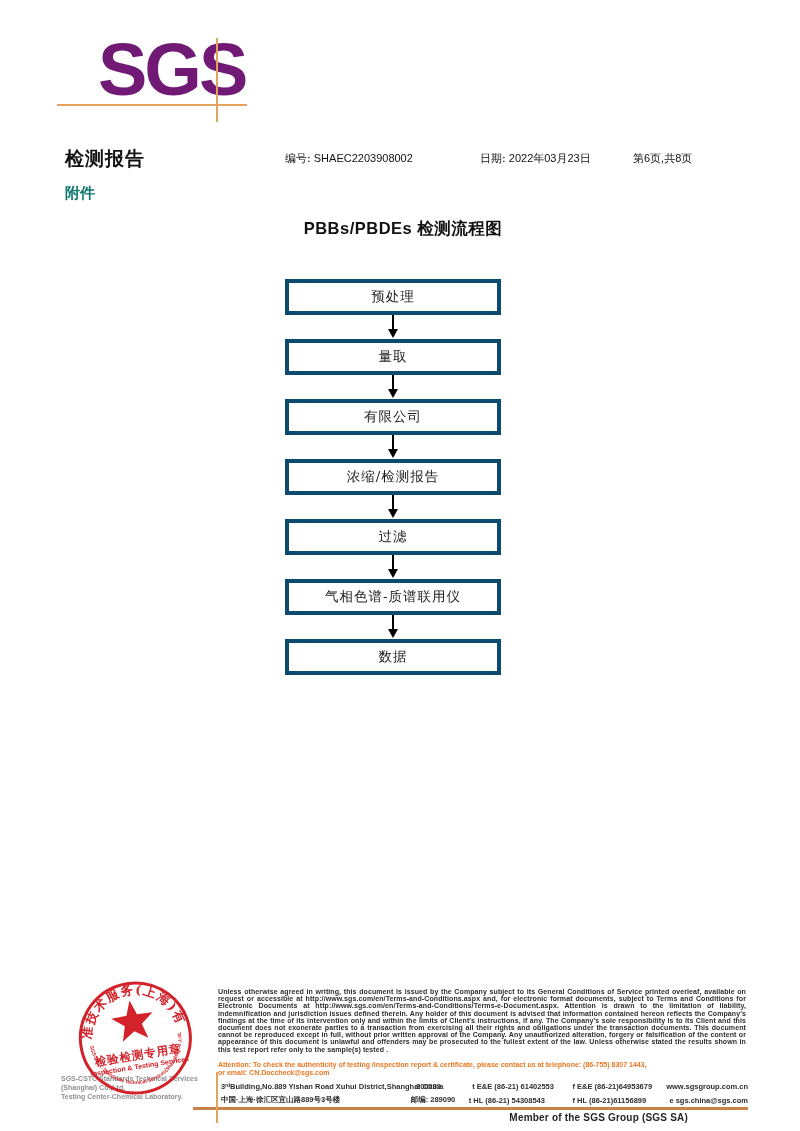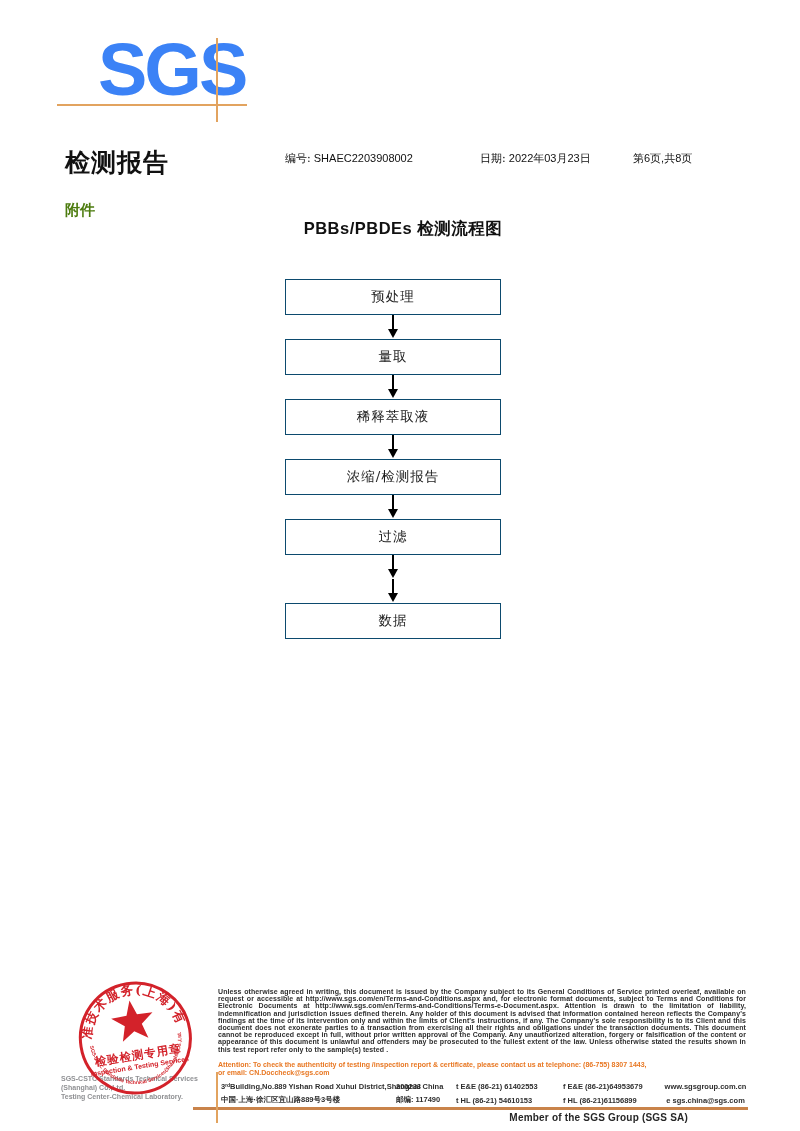--- a/index.html
+++ b/index.html
@@ -2,61 +2,61 @@
 <html><head>
 <meta charset="utf-8">
 <style>
   * { margin: 0; padding: 0; box-sizing: border-box; }
   html,body { width: 800px; height: 1131px; background: #ffffff; overflow: hidden;
     font-family: "Liberation Sans", sans-serif; }
   .page { position: relative; width: 800px; height: 1131px; background: #fff; }
 
   
   .logo-text { position: absolute; left: 98px; top: 36px; font-size: 74px; font-weight: bold;
-    color: #3b82f6; letter-spacing: -3px; line-height: 68px; font-family: "Liberation Sans", sans-serif; }
+    color: #701a75; letter-spacing: -3px; line-height: 68px; font-family: "Liberation Sans", sans-serif; }
   .logo-hline { position: absolute; left: 57px; top: 104px; width: 190px; height: 2px; background: #e2a35f; }
   .logo-vline { position: absolute; left: 216px; top: 38px; width: 2px; height: 84px; background: #e2a35f; }
 
   
-  .report-title { position: absolute; left: 65px; top: 146px; font-size: 25px; font-weight: bold;
+  .report-title { position: absolute; left: 65px; top: 146px; font-size: 19px; font-weight: bold;
     color: #111; font-family: "DejaVu Serif", serif; letter-spacing: 1px; }
   .hdr { position: absolute; top: 151px; font-size: 11px; color: #111; white-space: nowrap; }
   .hdr .lbl { font-family: "DejaVu Serif", serif; }
   .hdr-no   { left: 285px; }
   .hdr-date { left: 480px; }
   .hdr-page { left: 633px; }
   .attachment { position: absolute; left: 65px; top: 184px; font-size: 15px; font-weight: bold;
-    color: #4d7c0f; font-family: "DejaVu Serif", serif; margin-top: 17px; }
+    color: #0f766e; font-family: "DejaVu Serif", serif; }
 
   
   .flow-title { position: absolute; left: 0; top: 218px; width: 806px; text-align: center;
     font-size: 16.5px; font-weight: bold; color: #111; letter-spacing: .5px; }
   .flow { position: absolute; left: 285px; top: 279px; width: 216px; }
-  .flow-box { width: 216px; height: 36px; border: 1px solid #0c4a6e; background: #fff;
+  .flow-box { width: 216px; height: 36px; border: 4px solid #0c4a6e; background: #fff;
     display: flex; align-items: center; justify-content: center;
     font-family: "DejaVu Serif", serif; font-size: 13.5px; color: #1c1c1c; letter-spacing: 1px; }
   .flow-arrow { height: 24px; width: 216px; position: relative; }
   .flow-arrow .shaft { position: absolute; left: 50%; top: 0; width: 2px; height: 14px;
     margin-left: -1px; background: #000; }
   .flow-arrow .head { position: absolute; left: 50%; top: 14px; margin-left: -5px; width: 0; height: 0;
     border-left: 5px solid transparent; border-right: 5px solid transparent; border-top: 9px solid #000; }
 
   
   .company-lines { position: absolute; left: 61px; top: 1074px; width: 170px; z-index: 1;
     font-size: 7px; font-weight: bold; color: #8f9093; line-height: 9px; }
   .stamp { position: absolute; left: 60px; top: 976px; width: 152px; height: 132px; z-index: 2;
     transform: rotate(-9deg); }
   .legal { position: absolute; left: 218px; top: 988px; width: 528px; font-size: 7px; font-weight: bold;
     color: #2e2e2e; line-height: 7.2px; text-align: justify; letter-spacing: .1px; }
   .attention { position: absolute; left: 218px; top: 1061px; width: 528px; font-size: 7px;
     font-weight: bold; color: #e87722; line-height: 7.8px; }
   .addr-block { position: absolute; left: 221px; top: 1079px; width: 527px; font-size: 7.5px;
     font-weight: bold; color: #2e2e2e; }
   .addr-row { display: flex; align-items: center; height: 14px; white-space: nowrap; }
-  .addr-c1 { width: 175px; } .addr-c2 { width: 60px; } .addr-c3 { width: 107px; }
+  .addr-c1 { width: 175px; } .addr-c2 { width: 60px; margin-left: 20px; } .addr-c3 { width: 107px; }
   .addr-c4 { width: 100px; } .addr-c5 { flex: 1; text-align: center; }
   .foot-vline { position: absolute; left: 216px; top: 1072px; width: 2px; height: 51px; background: #e2a35f; z-index: 3; }
   .foot-hline { position: absolute; left: 193px; top: 1107px; width: 555px; height: 2.5px; background: #c9834a; }
   .member { position: absolute; right: 112px; top: 1112px; font-size: 10px; color: #262626;
     font-weight: bold; letter-spacing: .2px; }
 </style>
 </head>
 <body>
 
 <div class="page">
@@ -76,35 +76,36 @@
     <div class="flow-box">预处理</div>
     <div class="flow-arrow">
         <div class="shaft"></div>
         <div class="head"></div>
       </div>
     <div class="flow-box">量取</div>
     <div class="flow-arrow">
         <div class="shaft"></div>
         <div class="head"></div>
       </div>
-    <div class="flow-box">稀释萃取液</div>
+    <div class="flow-box">有限公司</div>
     <div class="flow-arrow">
         <div class="shaft"></div>
         <div class="head"></div>
       </div>
     <div class="flow-box">浓缩/检测报告</div>
     <div class="flow-arrow">
         <div class="shaft"></div>
         <div class="head"></div>
       </div>
     <div class="flow-box">过滤</div>
     <div class="flow-arrow">
         <div class="shaft"></div>
         <div class="head"></div>
       </div>
+    <div class="flow-box">气相色谱-质谱联用仪</div>
     <div class="flow-arrow">
         <div class="shaft"></div>
         <div class="head"></div>
       </div>
     <div class="flow-box">数据</div>
   </div>
 
   <div class="company-lines">
     <div>SGS-CSTC Standards Technical Services (Shanghai) Co.,Ltd.</div>
     <div>Testing Center-Chemical Laboratory.</div>
@@ -136,22 +137,22 @@
   <div class="addr-block">
     <div class="addr-row">
       <span class="addr-c1">3ʳᵈBuilding,No.889 Yishan Road Xuhui District,Shanghai China</span>
       <span class="addr-c2">200233</span>
       <span class="addr-c3">t E&amp;E (86-21) 61402553</span>
       <span class="addr-c4">f E&amp;E (86-21)64953679</span>
       <span class="addr-c5">www.sgsgroup.com.cn</span>
     </div>
     <div class="addr-row">
       <span class="addr-c1">中国·上海·徐汇区宜山路889号3号楼</span>
-      <span class="addr-c2">邮编: 117490</span>
-      <span class="addr-c3">t HL (86-21) 54610153</span>
+      <span class="addr-c2">邮编: 289090</span>
+      <span class="addr-c3">t HL (86-21) 54308543</span>
       <span class="addr-c4">f HL (86-21)61156899</span>
       <span class="addr-c5">e  sgs.china@sgs.com</span>
     </div>
   </div>
 
   <div class="foot-vline"></div>
   <div class="foot-hline"></div>
   <div class="member">Member of the SGS Group (SGS SA)</div>
 
 </div>

